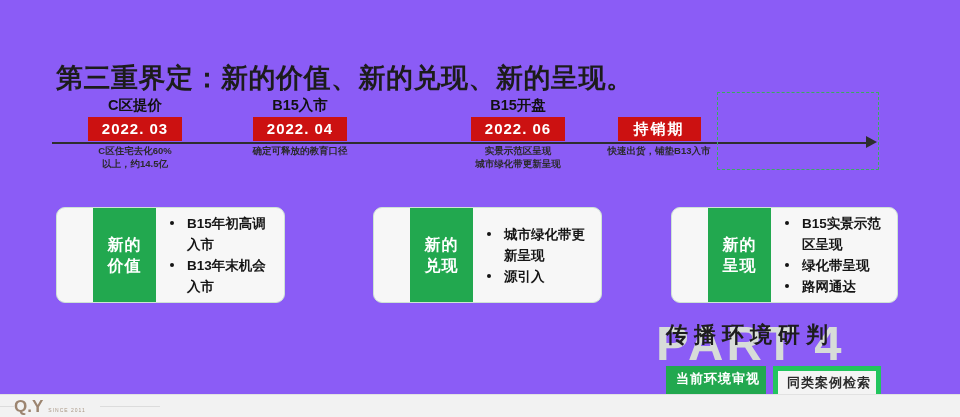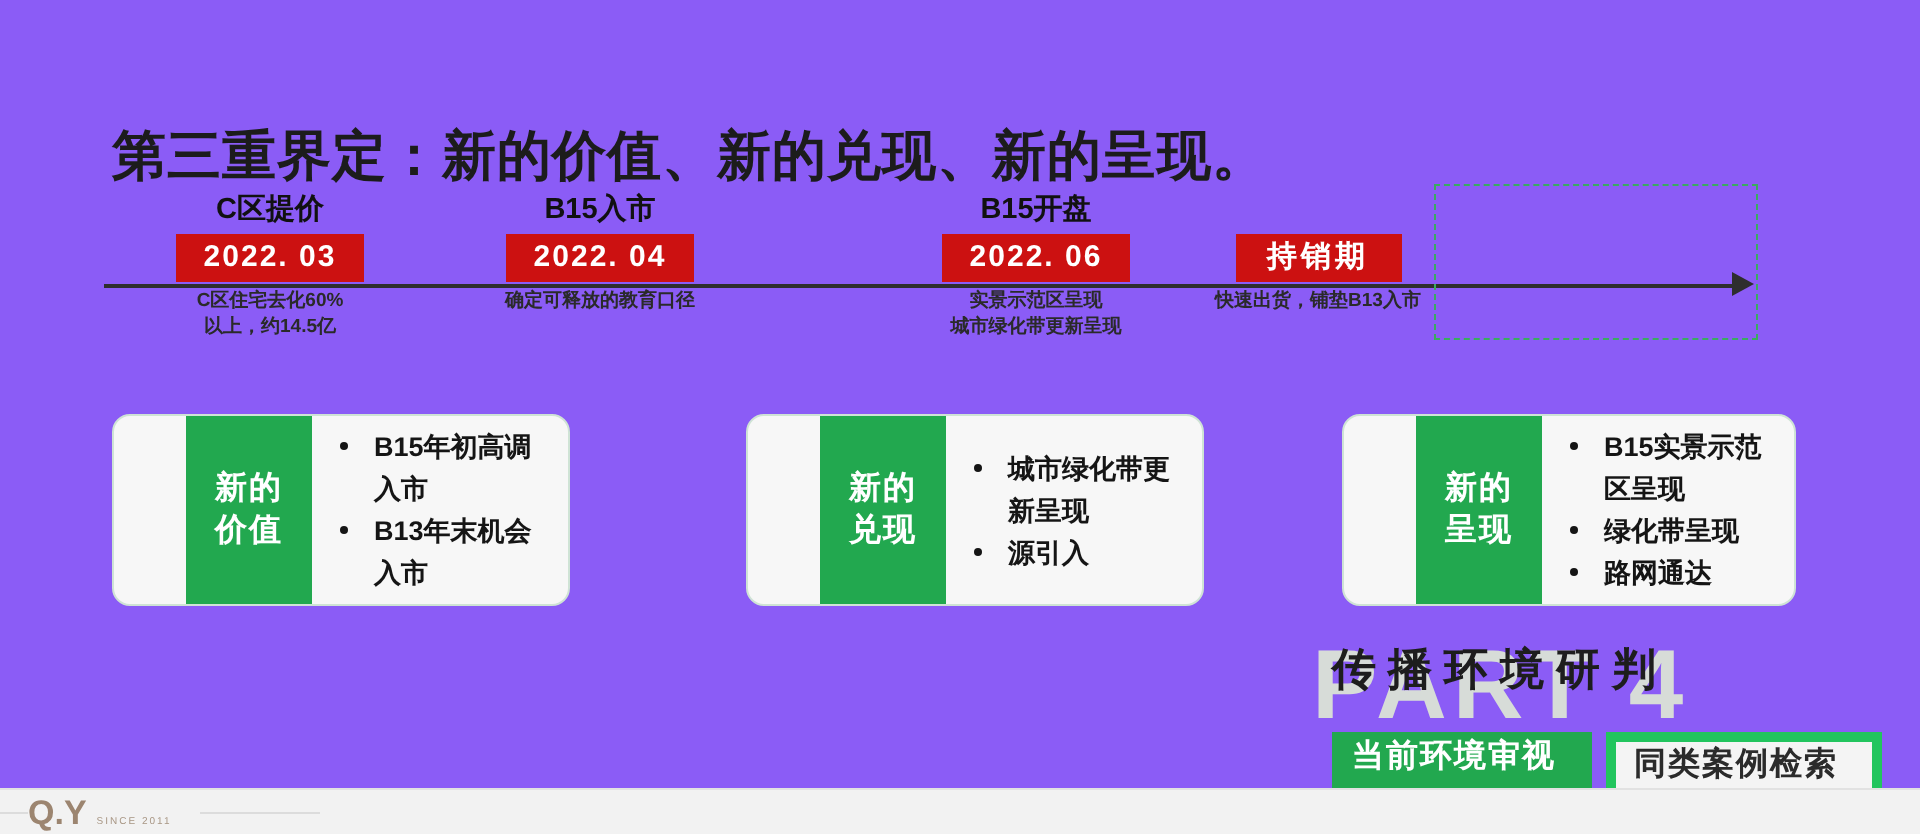--- a/index.html
+++ b/index.html
@@ -192,24 +192,24 @@
     white-space: nowrap;
   }
   #footer-tabs {
     position: absolute;
     left: 18px;
     top: 45px;
     display: flex;
     gap: 7px;
   }
   .footer-tab {
-    font-size: 16px;
+    font-size: 13px;
     font-weight: bold;
     line-height: 17px;
-    padding: 3px 17px 4px 9px;
+    padding: 3px 5px 4px 9px;
     letter-spacing: 1px;
     box-sizing: border-box;
     white-space: nowrap;
   }
   .footer-tab.active {
     background: #22a84f;
     color: #ffffff;
     border: 1px solid #22a84f;
   }
   .footer-tab.inactive {

